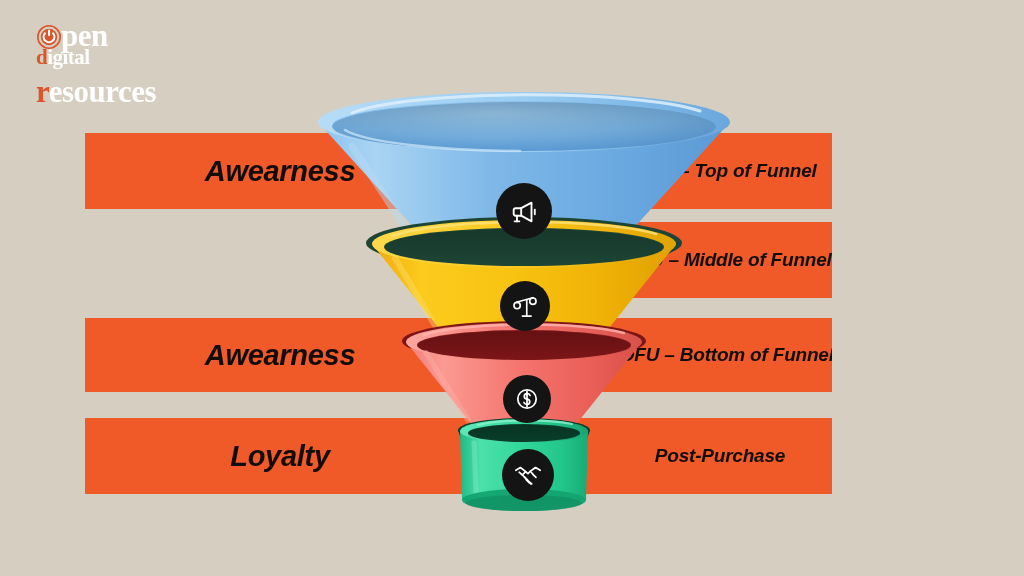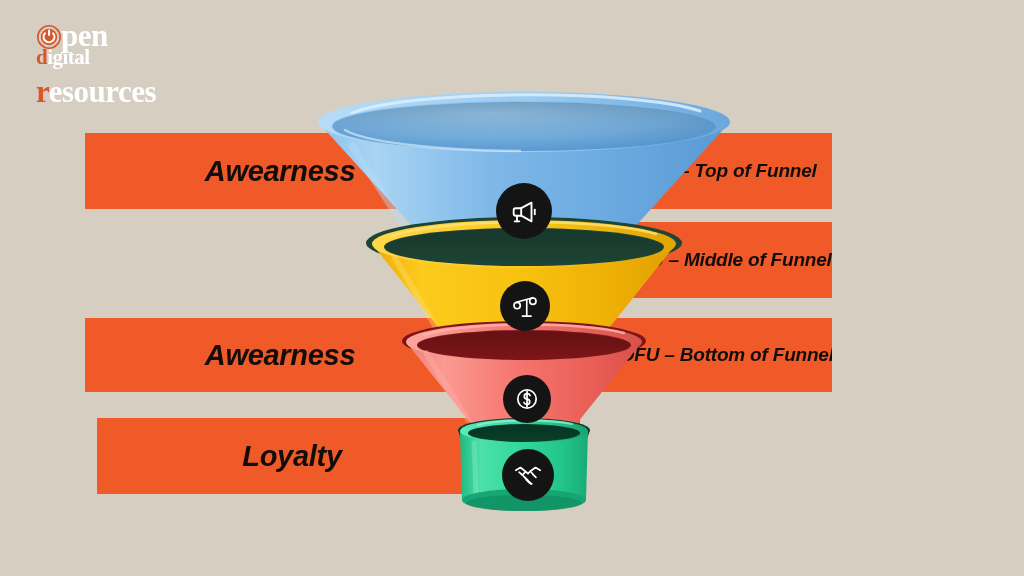--- a/index.html
+++ b/index.html
@@ -84,21 +84,21 @@
     letter-spacing: -0.2px;
     width: 300px;
     text-align: center;
     line-height: 1.22;
     margin-left: 10px;
   }
 
   .band-1 { top: 133px; height: 76px; }
   .band-2 { top: 222px; height: 76px; }
   .band-3 { top: 318px; height: 74px; }
-  .band-4 { top: 418px; height: 76px; margin-left: 12px; }
+  .band-4 { top: 418px; height: 76px; }
 
   
   #funnel {
     position: absolute;
     left: 0;
     top: 0;
     width: 1024px;
     height: 576px;
     z-index: 14;
     pointer-events: none;
@@ -152,20 +152,23 @@
 
   <div class="band band-right band-1">
     <span class="band-label-right">TOFU – Top of Funnel</span>
   </div>
   <div class="band band-right band-2">
     <span class="band-label-right">MOFU – Middle of Funnel</span>
   </div>
   <div class="band band-right band-3">
     <span class="band-label-right">BOFU – Bottom of Funnel</span>
   </div>
+  <div class="band band-right band-4">
+    <span class="band-label-right">Post-Purchase</span>
+  </div>
 
   <svg id="funnel" viewBox="0 0 1024 576">
     <defs>
 
       <linearGradient id="gBlue" x1="0" y1="0" x2="1" y2="0">
         <stop offset="0" stop-color="#8cc3ef"></stop>
         <stop offset="0.14" stop-color="#a9d4f3"></stop>
         <stop offset="0.42" stop-color="#7fb8e8"></stop>
         <stop offset="0.72" stop-color="#6aa9e0"></stop>
         <stop offset="1" stop-color="#5a99d4"></stop>

